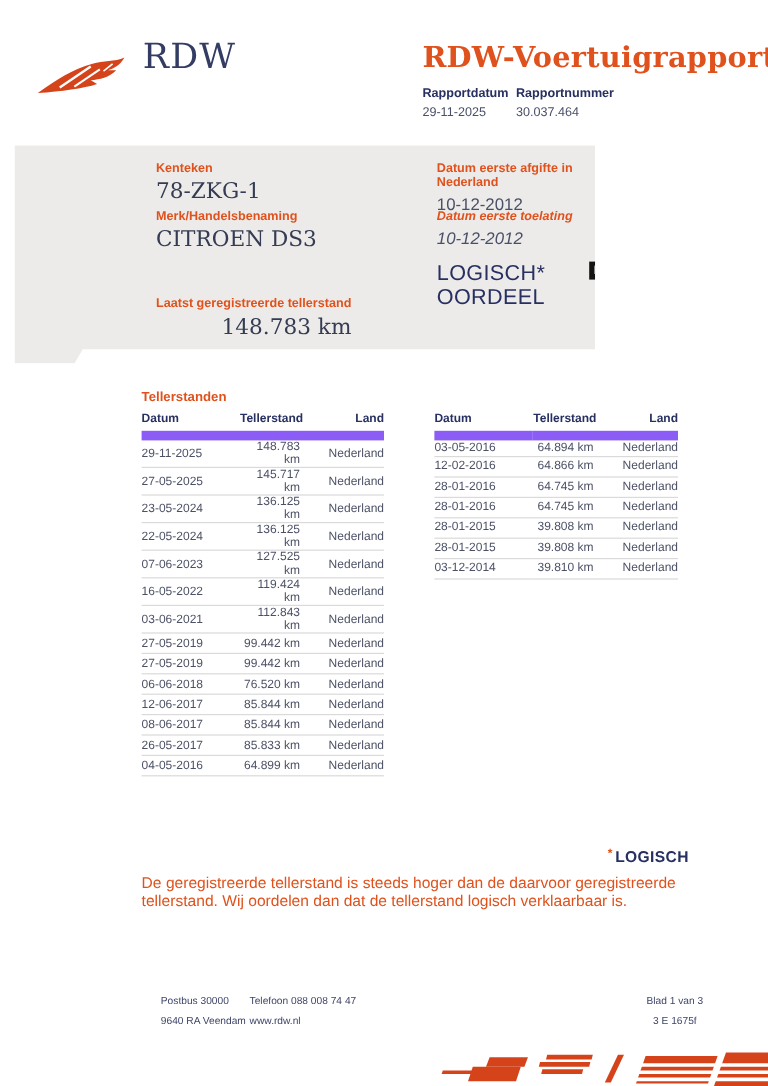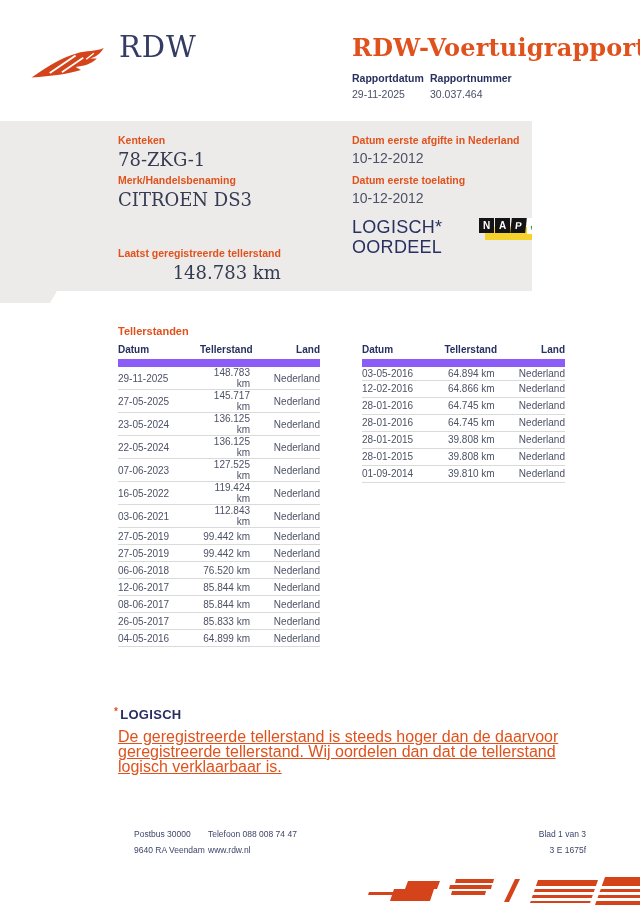--- a/index.html
+++ b/index.html
@@ -15,21 +15,21 @@
 
   .head-right { position:absolute; left:352px; top:33px; width:220px; }
   .doc-title { font-family:"DejaVu Serif", serif; font-size:24px; font-weight:600;
                color:#e0521d; letter-spacing:0.2px; white-space:nowrap; }
   .head-meta { display:flex; margin-top:10px; }
   .head-meta .mcol1 { width:78px; }
   .mlabel { font-size:10.5px; font-weight:bold; color:#273060; }
   .mvalue { font-size:10.5px; color:#4a5068; margin-top:4px; }
 
   
-  .panel { position:absolute; left:0; top:121px; width:532px; height:182px; background:#edebe9;
+  .panel { position:absolute; left:12px; top:121px; width:484px; height:182px; background:#edebe9;
            clip-path:polygon(0 0, 100% 0, 100% 170px, 57px 170px, 50px 100%, 0 100%); }
   .fgroup { position:absolute; }
   .flabel { font-size:10.5px; font-weight:bold; color:#e0521d; }
   .fvalue-big { font-family:"DejaVu Serif", serif; font-size:18px; color:#343b52; margin-top:3px; }
   .fvalue-sm  { font-size:14px; color:#4a5068; margin-top:4px; }
   .oordeel { font-size:18px; font-weight:normal; color:#273060; line-height:20px; letter-spacing:0.3px; }
 
   
   .nap { position:absolute; left:479px; top:96px; width:68px; height:27px; }
   .nap-yellow { position:absolute; left:6px; top:10px; width:57px; height:13px; background:#f5d22c; }
@@ -48,30 +48,30 @@
   table.right-tbl { width:203px; }
   th { font-size:10px; font-weight:bold; color:#273060; text-align:left; padding:0 0 4px 0;
        border-bottom:8px solid #8b5cf6; }
   td { font-size:10px; color:#4c5166; height:17px; border-bottom:1px solid #dadada; padding:0; }
   .col-datum { width:82px; }
   .col-teller { width:50px; text-align:right; }
   .col-land { width:70px; text-align:right; }
 
   
   .judgement { position:absolute; left:114px; top:706px; width:460px; }
-  .j-head { font-size:13px; font-weight:bold; color:#273060; letter-spacing:0.3px; }
+  .j-head { font-size:13px; font-weight:bold; color:#273060; letter-spacing:0.3px;text-align:right; }
   .j-star { color:#e0521d; font-size:10px; vertical-align:4px; margin-right:2px; }
-  .j-text { margin-top:7px; margin-left:4px; font-size:16px; line-height:15px; color:#e0521d; width:456px;text-decoration:underline; }
+  .j-text { margin-top:7px; margin-left:4px; font-size:13px; line-height:15px; color:#e0521d; width:456px; }
 
   
   .footer { position:absolute; left:134px; top:826px; width:452px; display:flex;
             font-size:8.5px; color:#3e4569; line-height:16px; }
   .f-col1 { width:74px; }
   .f-col2 { flex:1; }
-  .f-col3 { text-align:right; }
+  .f-col3 { text-align:center; }
 
   
   .swoosh { position:absolute; right:0; bottom:0; width:280px; height:29px; }
 </style>
 </head>
 <body>
 
 <div class="page">
 
   <div class="brand">
@@ -115,21 +115,21 @@
     <div class="fgroup" style="left:118px; top:126px;text-align:right;">
       <div class="flabel">Laatst geregistreerde tellerstand</div>
       <div class="fvalue-big">148.783 km</div>
     </div>
 
     <div class="fgroup" style="left:352px; top:13px;">
       <div class="flabel">Datum eerste afgifte in Nederland</div>
       <div class="fvalue-sm">10-12-2012</div>
     </div>
 
-    <div class="fgroup" style="left:352px; top:53px;">
+    <div class="fgroup" style="left:352px; top:53px;font-style:italic;">
       <div class="flabel">Datum eerste toelating</div>
       <div class="fvalue-sm">10-12-2012</div>
     </div>
 
     <div class="fgroup oordeel" style="left:352px; top:96px;">
       <div>LOGISCH*</div>
       <div>OORDEEL</div>
     </div>
 
     <div class="nap">
@@ -281,21 +281,21 @@
               <td class="col-land">Nederland</td>
             </tr>
 
             <tr>
               <td class="col-datum">28-01-2015</td>
               <td class="col-teller">39.808 km</td>
               <td class="col-land">Nederland</td>
             </tr>
 
             <tr>
-              <td class="col-datum">01-09-2014</td>
+              <td class="col-datum">03-12-2014</td>
               <td class="col-teller">39.810 km</td>
               <td class="col-land">Nederland</td>
             </tr>
           </tbody>
       </table>
 
     </div>
   </div>
 
   <div class="judgement">

